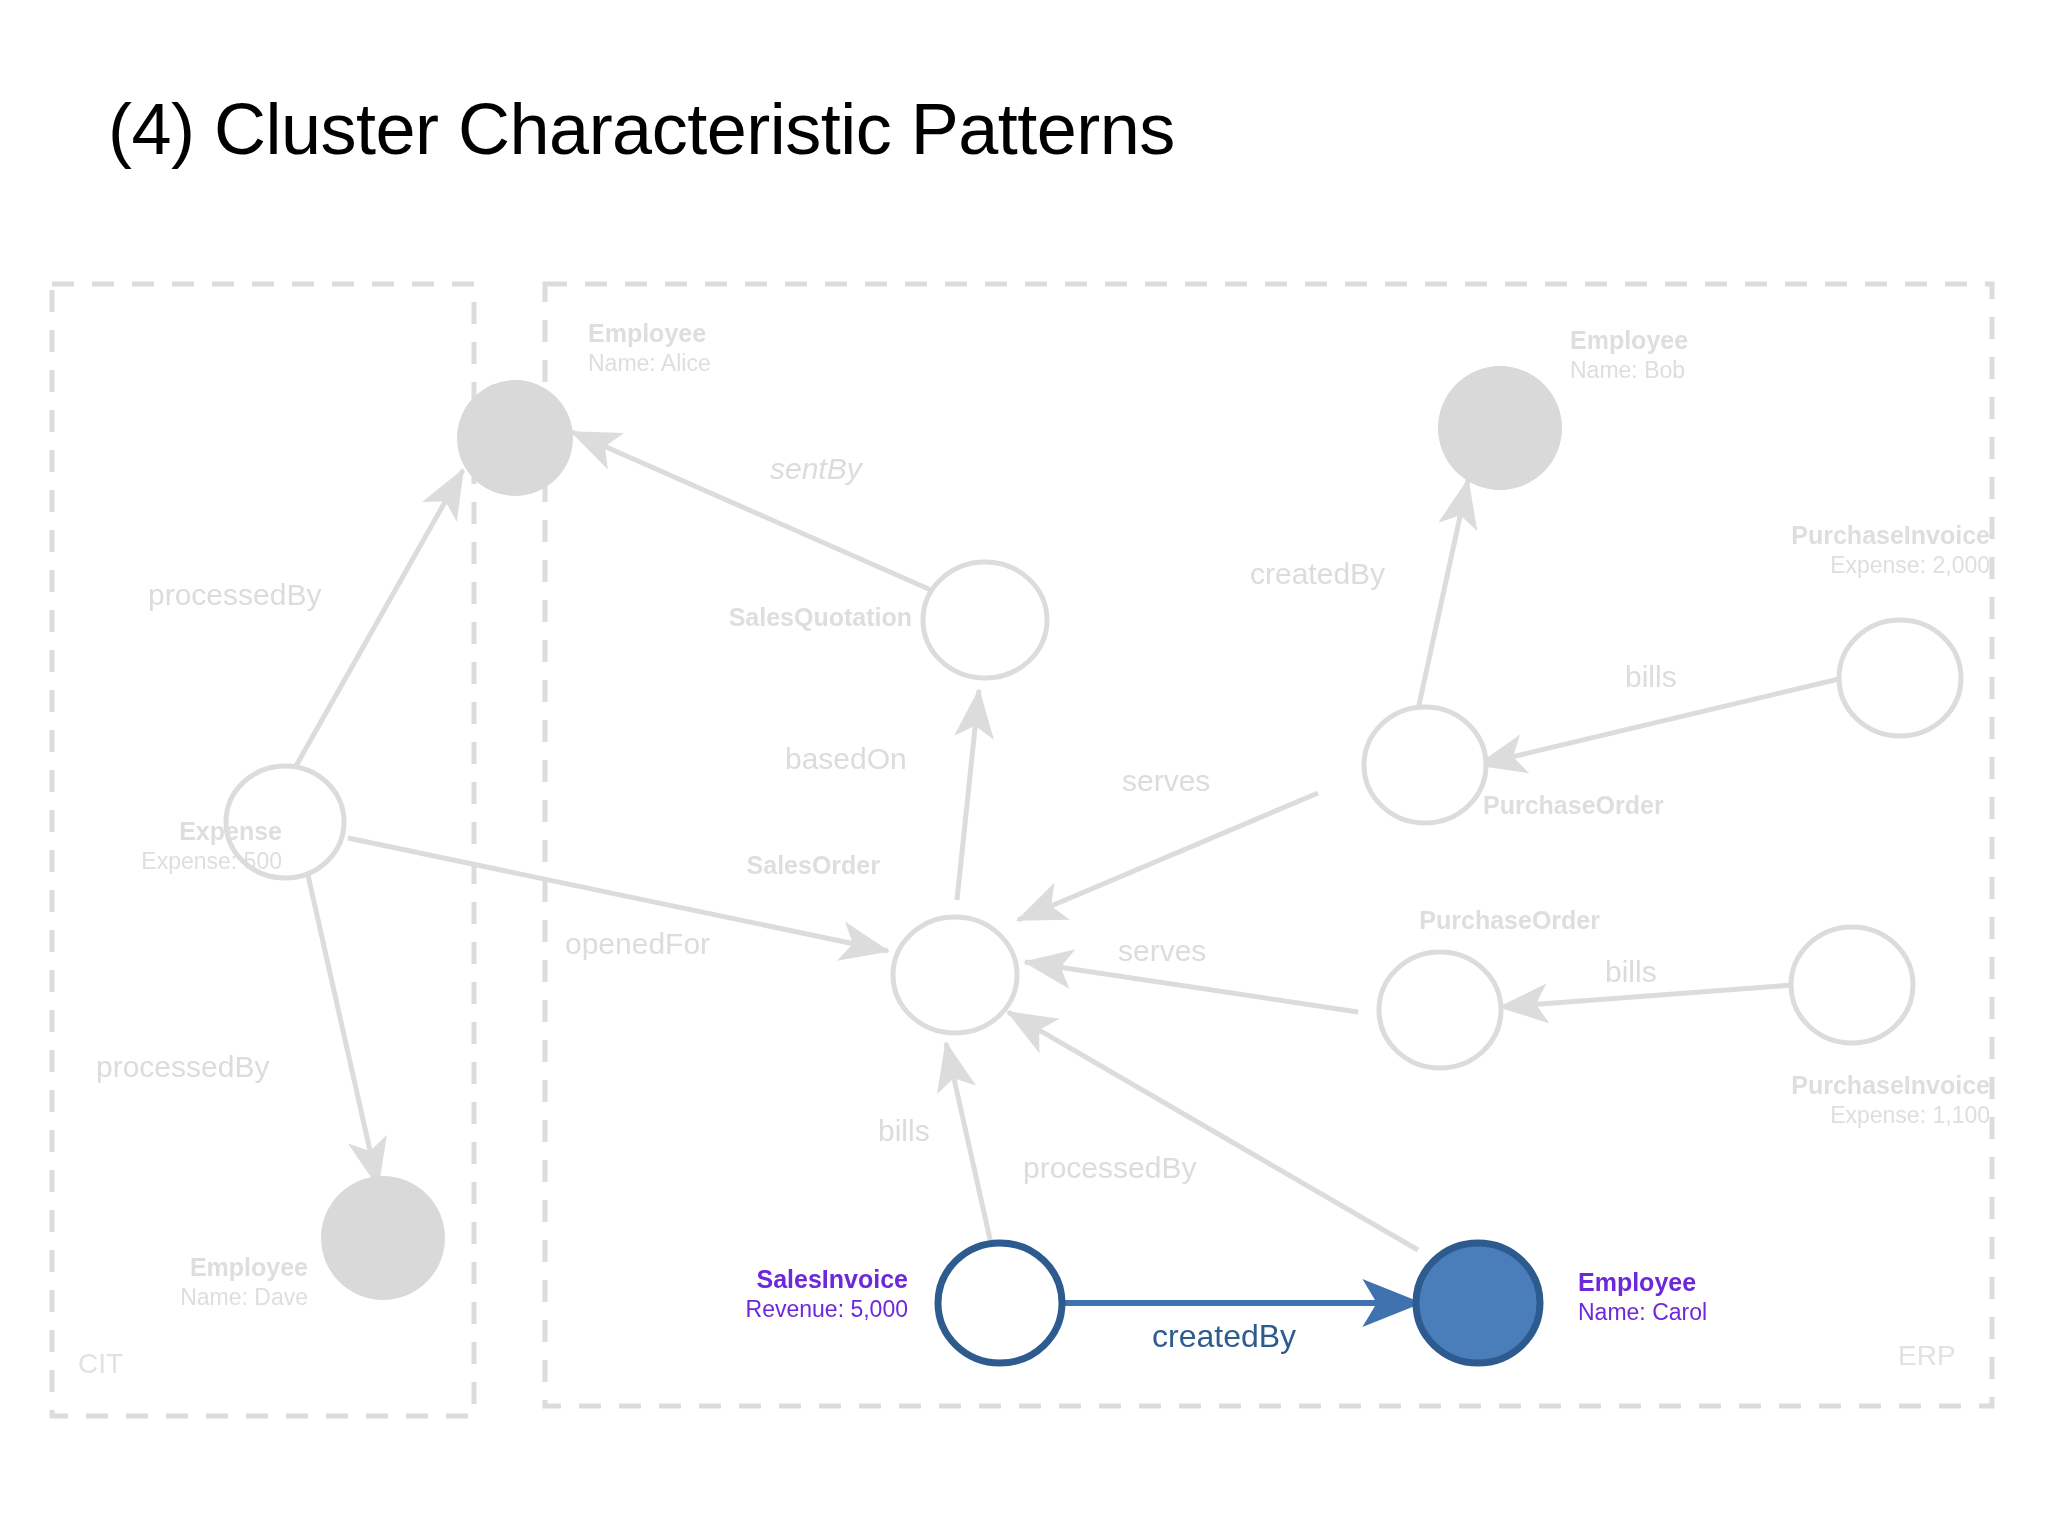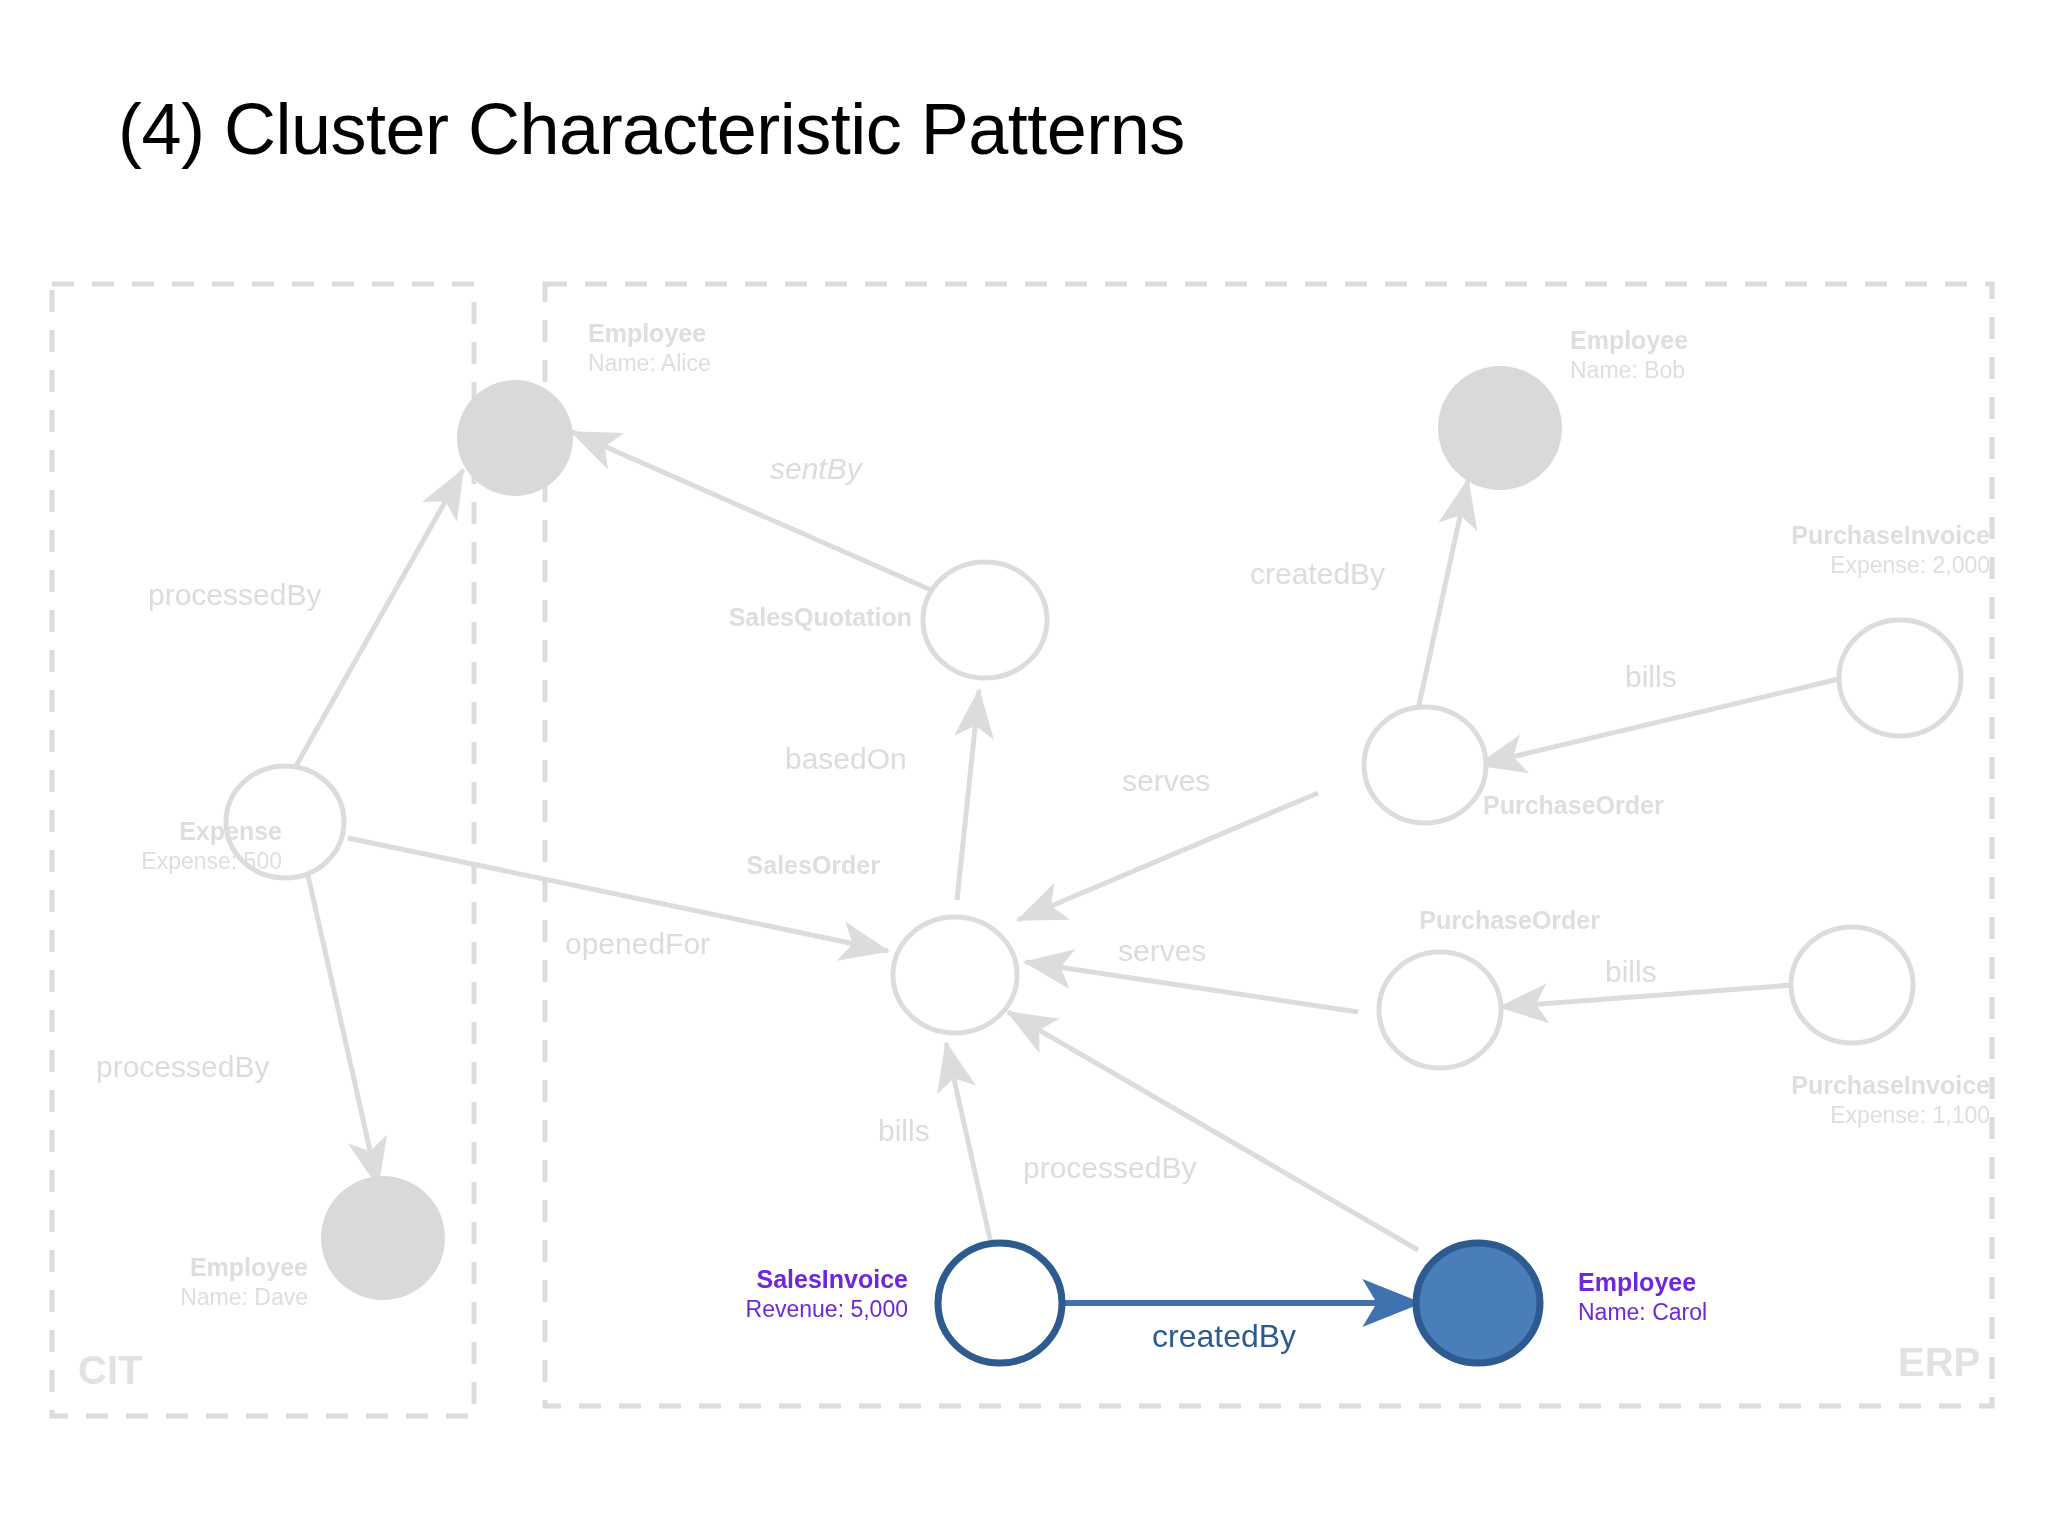--- a/index.html
+++ b/index.html
@@ -1,31 +1,31 @@
 <!DOCTYPE html>
 <html><head>
 <meta charset="utf-8">
 <style>
   html,body{margin:0;padding:0;background:#ffffff;}
   body{width:2048px;height:1536px;font-family:"Liberation Sans",sans-serif;overflow:hidden;}
   #stage{position:relative;width:2048px;height:1536px;background:#fff;}
   #title{
-    position:absolute;left:118px;top:88px;
+    position:absolute;left:108px;top:88px;
     font-size:72px;font-weight:400;color:#000;letter-spacing:-0.5px;
     white-space:nowrap;
   }
   svg#canvas{position:absolute;left:0;top:0;width:2048px;height:1536px;}
   .nodelbl{position:absolute;white-space:nowrap;}
   .nodelbl .t{font-weight:bold;font-size:25px;line-height:1.22;}
   .nodelbl .s{font-weight:normal;font-size:23px;line-height:1.22;}
   .faded .t,.faded .s{color:#dedede;}
   .hilite .t,.hilite .s{color:#6d28d9;}
   .edgelbl{position:absolute;white-space:nowrap;font-size:30px;color:#dcdcdc;}
   .edgelbl.hl{color:#2E5B8F;font-size:32px;}
-  .clusterlbl{position:absolute;font-size:40px;font-weight:bold;color:#e2e2e2;}
+  .clusterlbl{position:absolute;font-size:28px;font-weight:normal;color:#e2e2e2;}
   .right{text-align:right;}
 </style>
 </head>
 <body>
 
 <div id="stage">
 
   <div id="title">(4) Cluster Characteristic Patterns</div>
 
   <svg id="canvas" viewBox="0 0 2048 1536">

